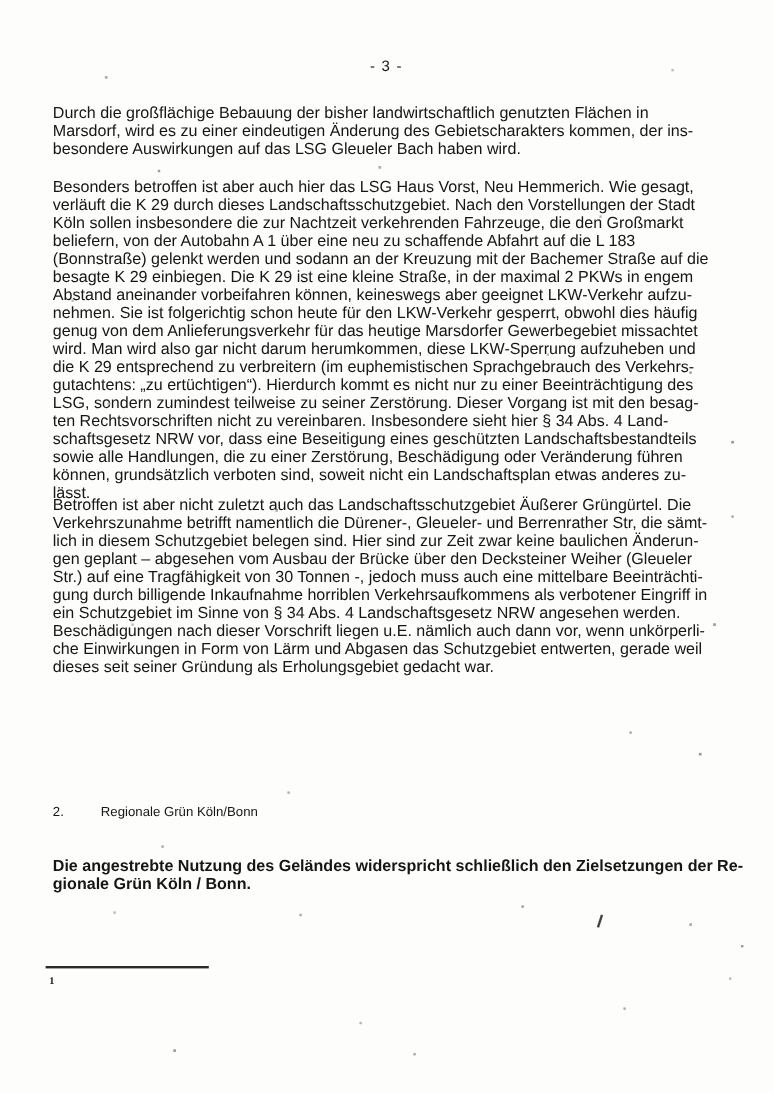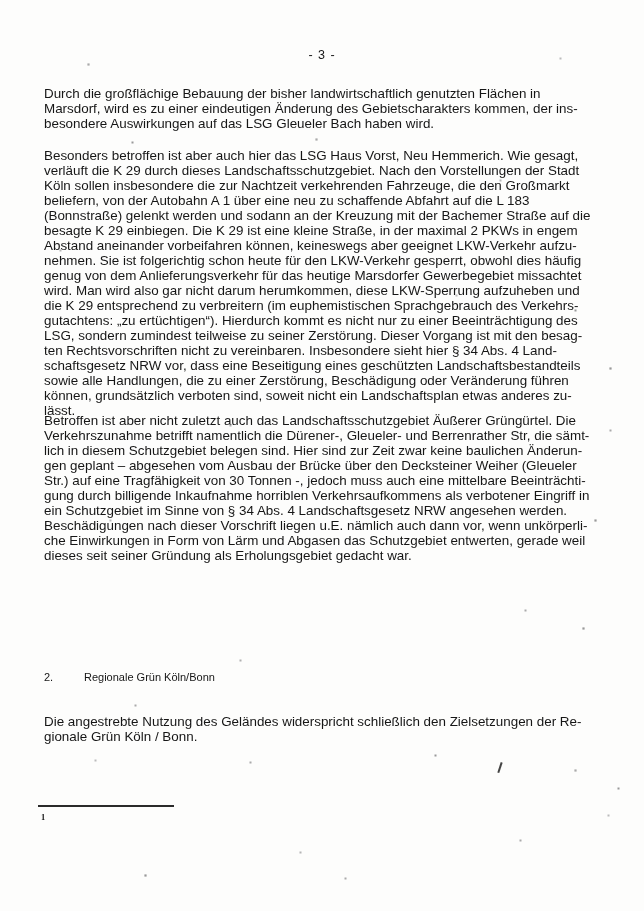--- a/index.html
+++ b/index.html
@@ -35,21 +35,21 @@
   .p-gruen       { top: 413px; }
   .p-verpflicht  { top: 596px; }
   .heading {
     position: absolute;
     top: 671px; left: 44px;
     font-size: 11px;
     font-weight: normal;
     white-space: nowrap;
   }
   .heading .hnum { display: inline-block; width: 40px; }
-  .p-regionale   { top: 714px; }
+  .p-regionale   { top: 714px; font-weight: bold; }
   .fnrule {
     position: absolute;
     top: 805px; left: 38px;
     width: 136px; height: 2px;
     background: #2a2a2a;
   }
   .footnote {
     position: absolute;
     top: 813px; left: 38px;
     width: 578px;

